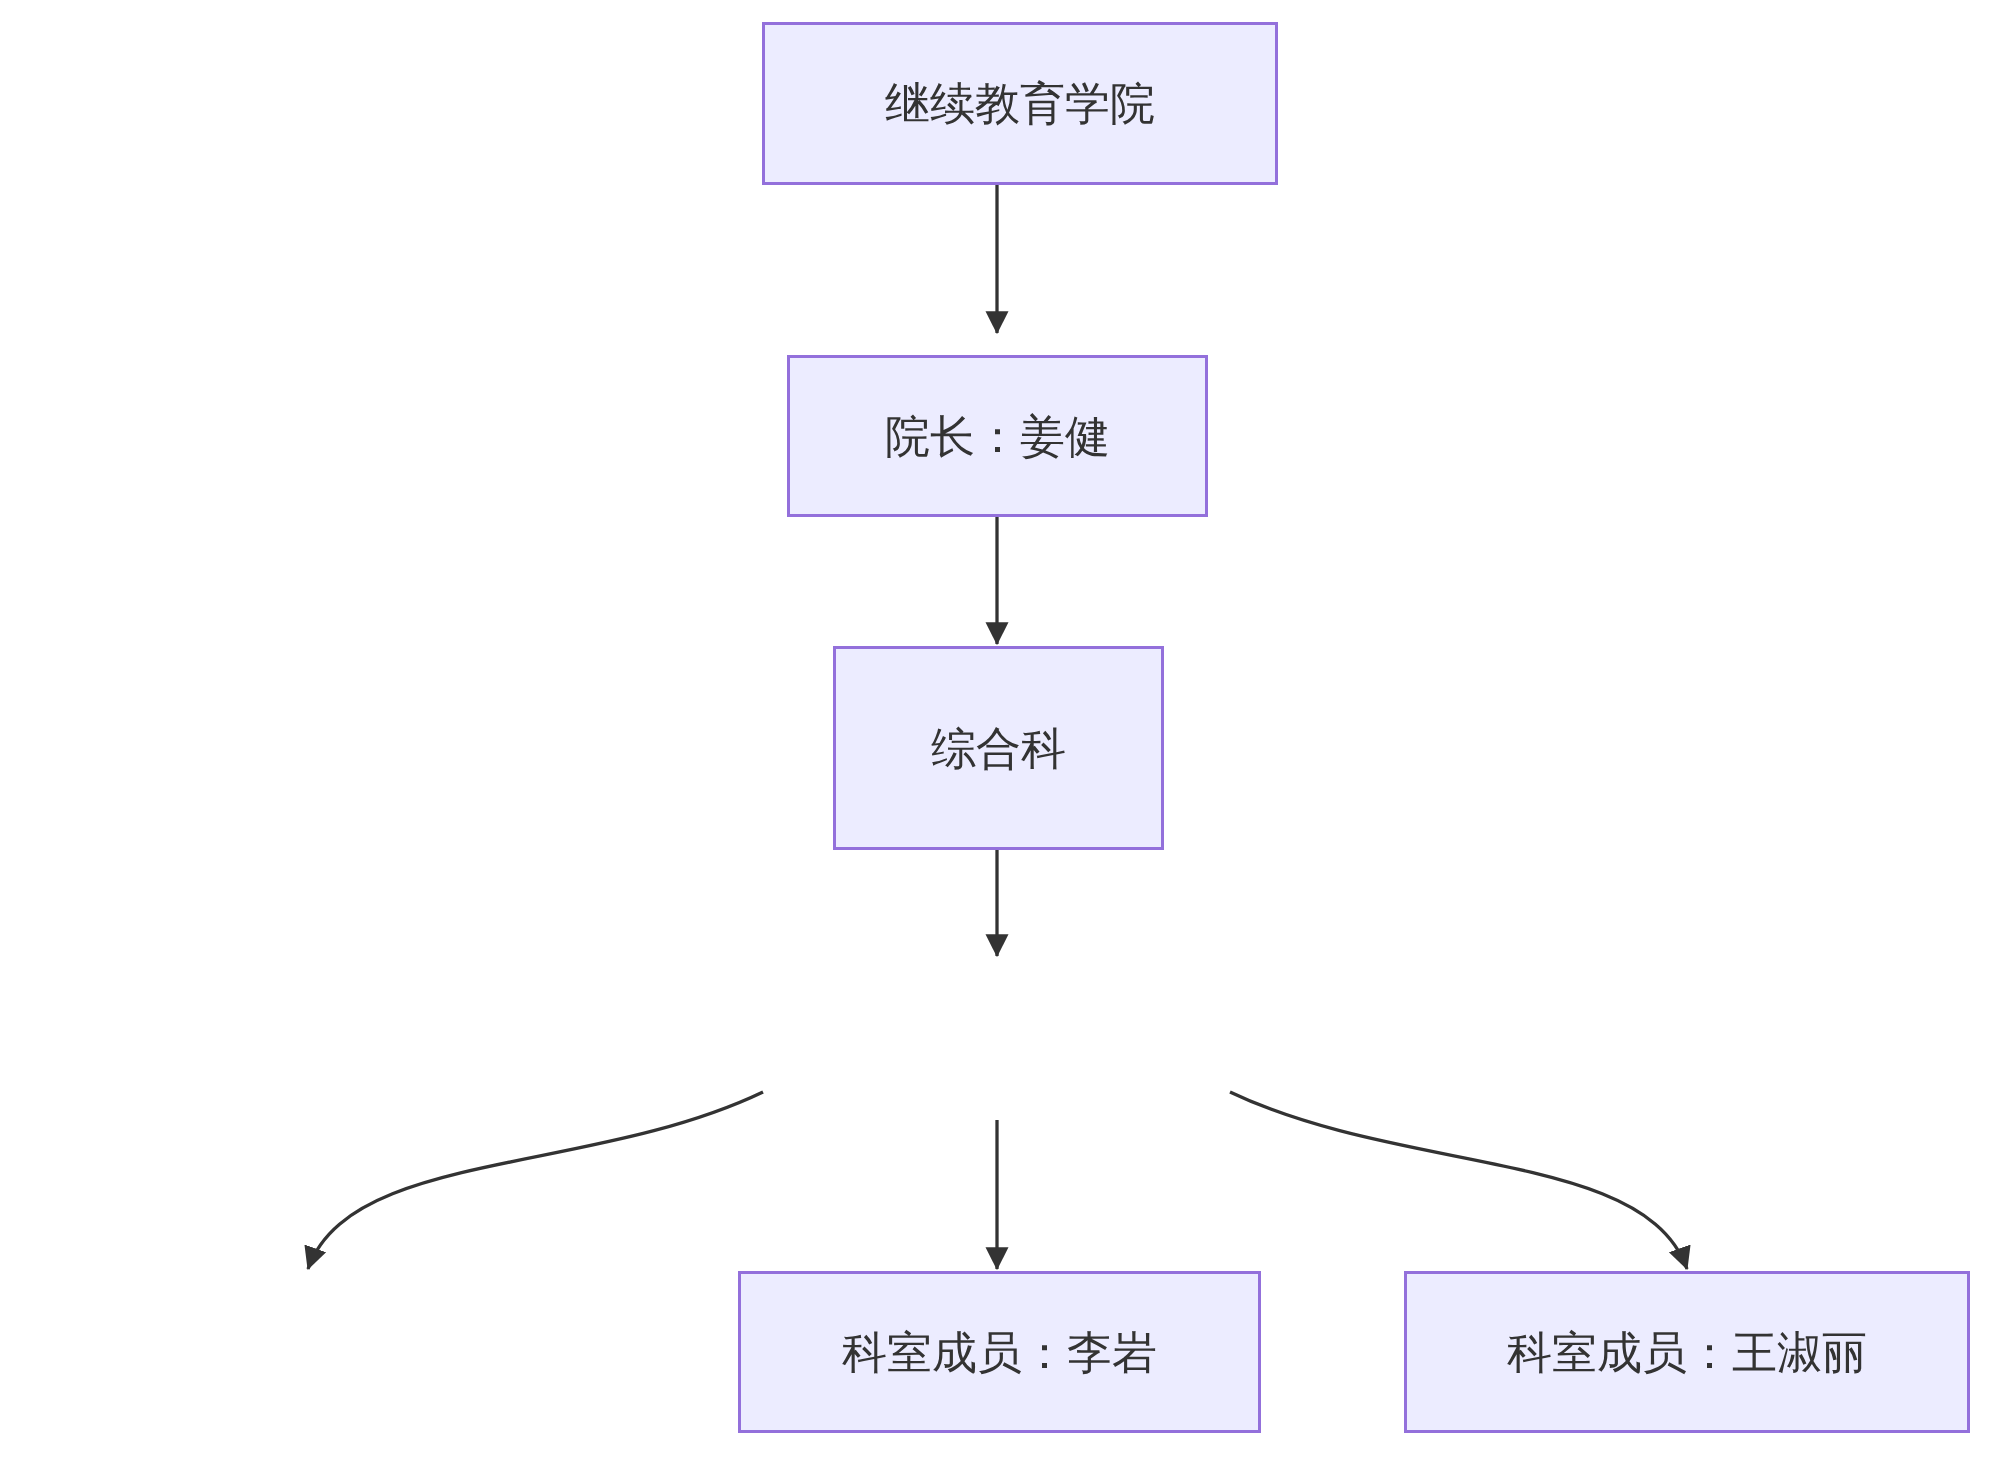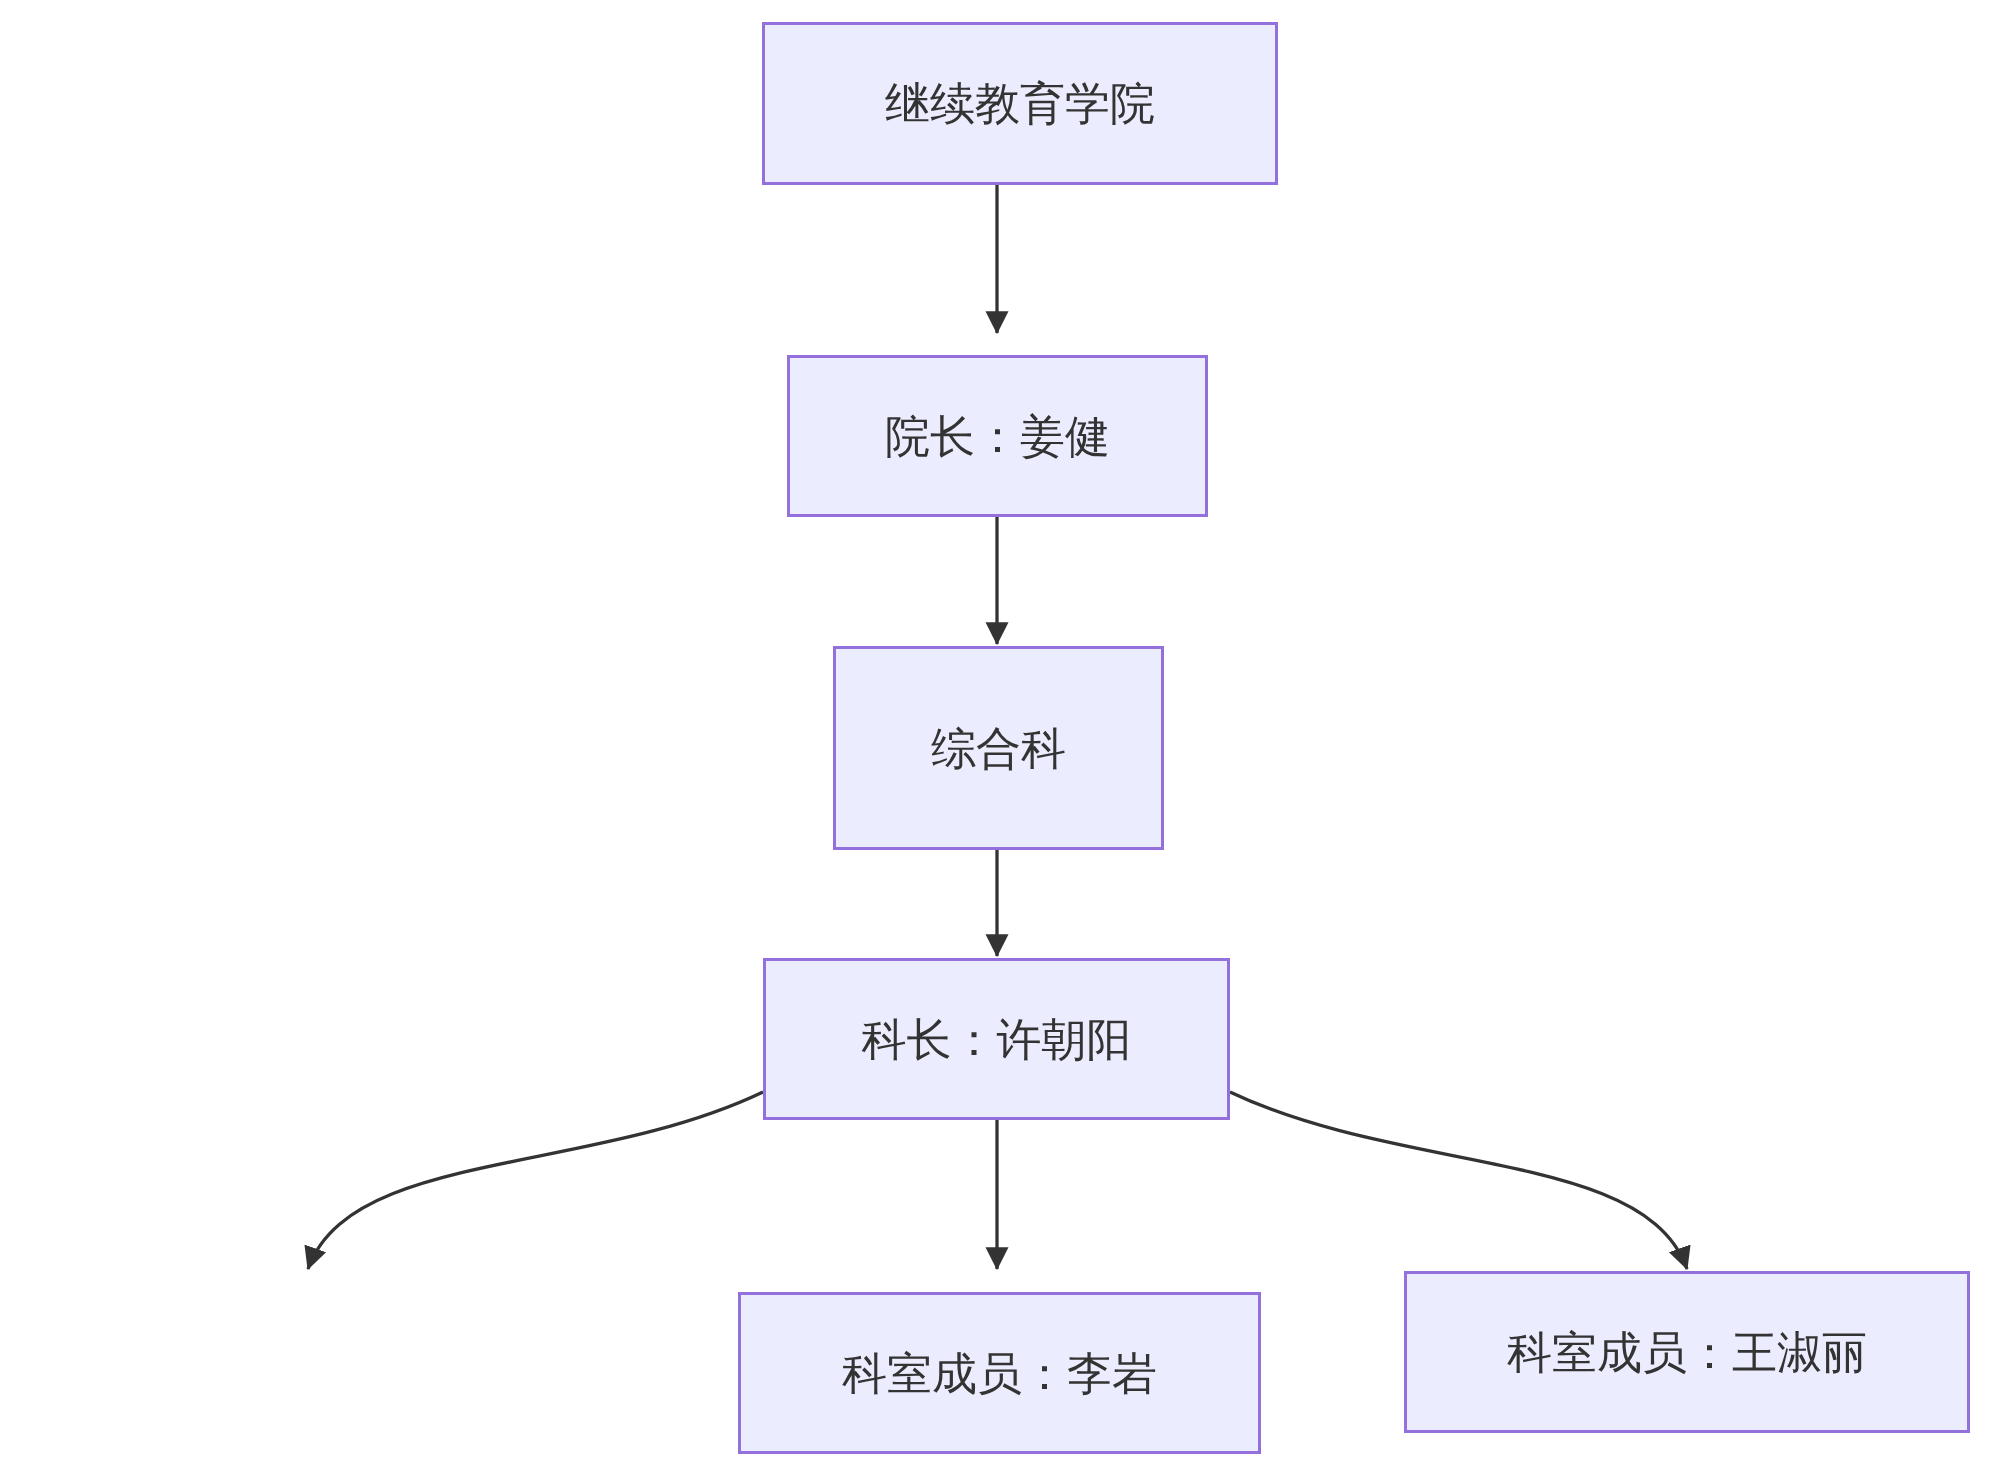--- a/index.html
+++ b/index.html
@@ -40,21 +40,21 @@
     line-height: 1;
     color: #333333;
     white-space: nowrap;
     text-align: center;
   }
   .n-college  { left: 762px;  top: 22px;   width: 516px; height: 163px; }
   .n-dean     { left: 787px;  top: 335px;  width: 421px; height: 162px; margin-top: 20px; }
   .n-section  { left: 833px;  top: 646px;  width: 331px; height: 204px; }
   .n-chief    { left: 763px;  top: 958px;  width: 467px; height: 162px; }
   .n-member-1 { left: 24px;   top: 1271px; width: 566px; height: 162px; }
-  .n-member-2 { left: 738px;  top: 1271px; width: 523px; height: 162px; margin-top: 21px; }
+  .n-member-2 { left: 738px;  top: 1271px; width: 523px; height: 162px; }
   .n-member-3 { left: 1404px; top: 1271px; width: 566px; height: 162px; }
 </style>
 </head>
 <body>
 
 <div class="canvas">
 
   <svg class="edge-layer" viewBox="0 0 1994 1458" xmlns="http://www.w3.org/2000/svg">
     <defs>
       <marker id="arrowhead" viewBox="0 0 10 10" refX="9.5" refY="5" markerUnits="userSpaceOnUse" markerWidth="23" markerHeight="28" orient="auto">
@@ -74,23 +74,20 @@
   </div>
 
   <div class="node n-dean">
     <span>院长：姜健</span>
   </div>
 
   <div class="node n-section">
     <span>综合科</span>
   </div>
 
-  <div class="node n-chief">
-    <span>科长：许朝阳</span>
-  </div>
 
 
   <div class="node n-member-2">
     <span>科室成员：李岩</span>
   </div>
 
   <div class="node n-member-3">
     <span>科室成员：王淑丽</span>
   </div>
 

